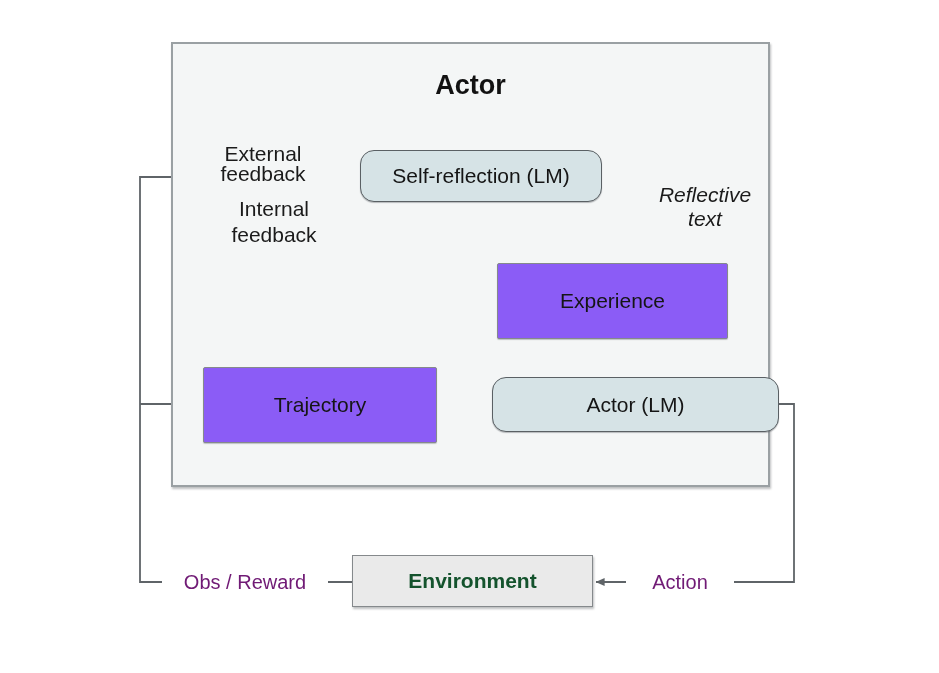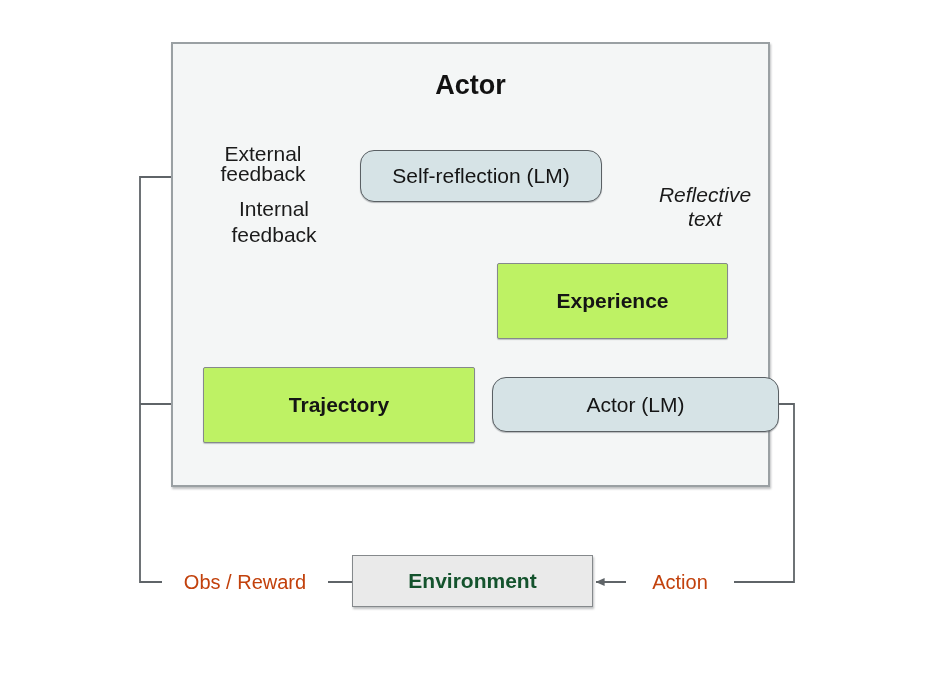--- a/index.html
+++ b/index.html
@@ -27,47 +27,46 @@
     position:absolute;display:flex;flex-direction:column;
     align-items:center;justify-content:center;
     box-sizing:border-box;text-align:center;color:#151515;
     line-height:26px;font-size:21px;
   }
   .node-lm{
     background:#d6e3e6;border:1.6px solid #5a6064;border-radius:14px;
     box-shadow:0 1px 1px rgba(90,96,100,0.4);
   }
   .node-mem{
-    background:#bef264;border:1.6px solid #85898c;border-radius:2px;
+    background:#8b5cf6;border:1.6px solid #85898c;border-radius:2px;
     box-shadow:0 1px 1px rgba(90,96,100,0.35);
-    font-weight:bold;
   }
   .n-selfreflection{left:360px;top:150px;width:242px;height:52px;}
   .n-evaluator{left:200px;top:257px;width:240px;height:55px;}
   .n-experience{left:497px;top:263px;width:231px;height:76px;}
-  .n-trajectory{left:203px;top:367px;width:272px;height:76px;}
+  .n-trajectory{left:203px;top:367px;width:234px;height:76px;}
   .n-actor{left:492px;top:377px;width:287px;height:55px;}
 
   .n-environment{
     position:absolute;left:352px;top:555px;width:241px;height:52px;
     background:#eaeaea;border:1.6px solid #85898c;box-sizing:border-box;
     display:flex;align-items:center;justify-content:center;
     font-size:21px;font-weight:bold;color:#14532d;
     box-shadow:1px 2px 2px rgba(110,115,118,0.45);
   }
 
   .edge-label{
     position:absolute;font-size:21px;color:#1b1b1b;line-height:26px;
     text-align:center;
   }
   .lbl-external{left:185px;top:144px;width:156px;line-height:20px;}
   .lbl-internal{left:224px;top:182px;width:100px;margin-top:14px;}
   .lbl-reflective{left:655px;top:183px;width:100px;line-height:24px;font-style:italic;}
   .io-label{
-    position:absolute;font-size:20px;color:#c2410c;line-height:24px;
+    position:absolute;font-size:20px;color:#701a75;line-height:24px;
     text-align:center;background:#ffffff;
   }
   .lbl-obsreward{left:162px;top:570px;width:166px;}
   .lbl-action{left:626px;top:570px;width:108px;}
 </style>
 </head>
 <body>
 
 <div class="canvas">
 

